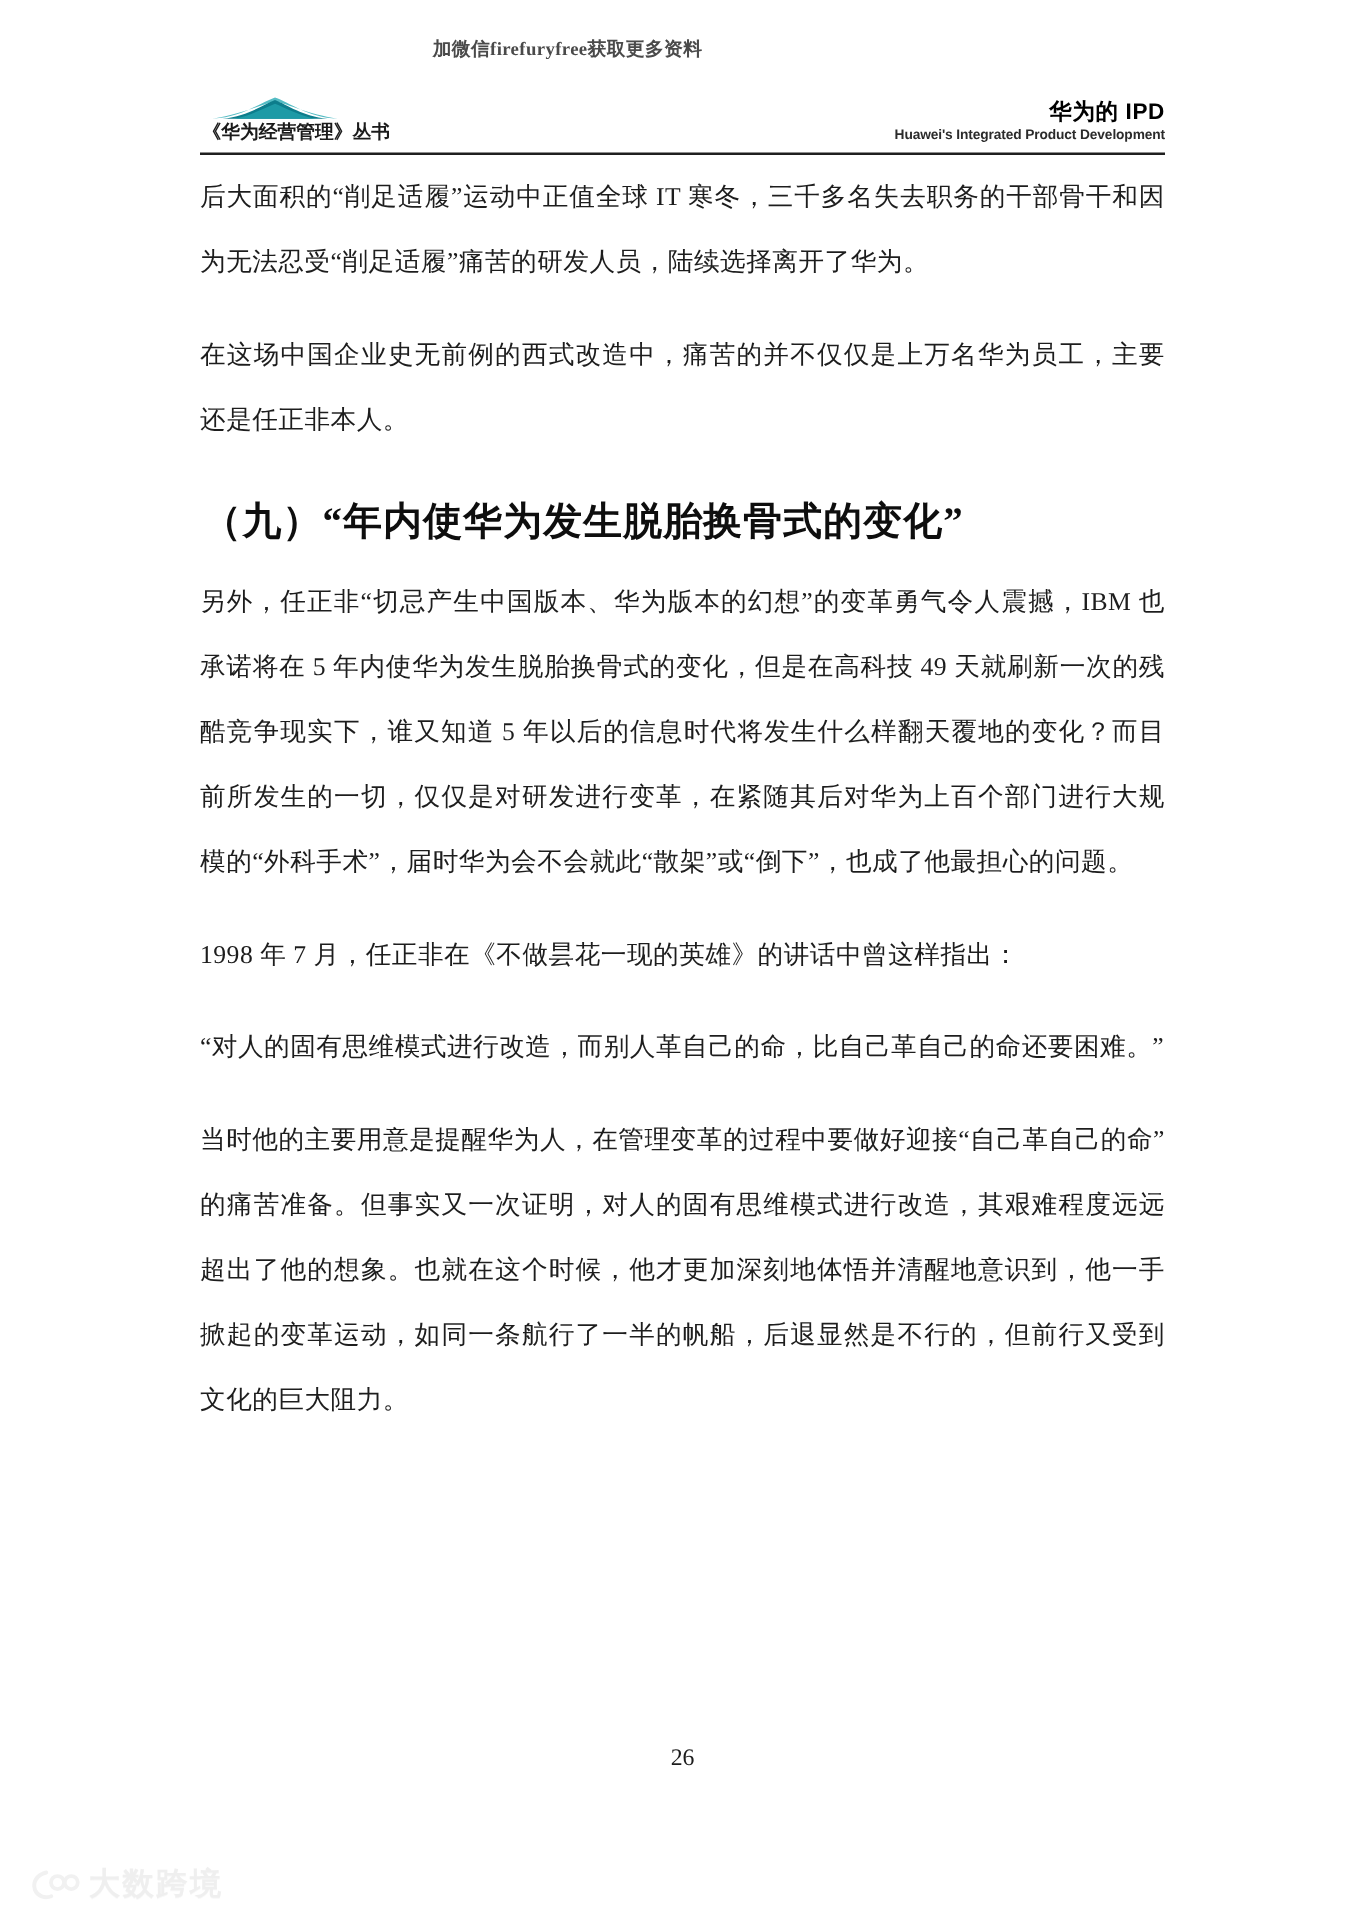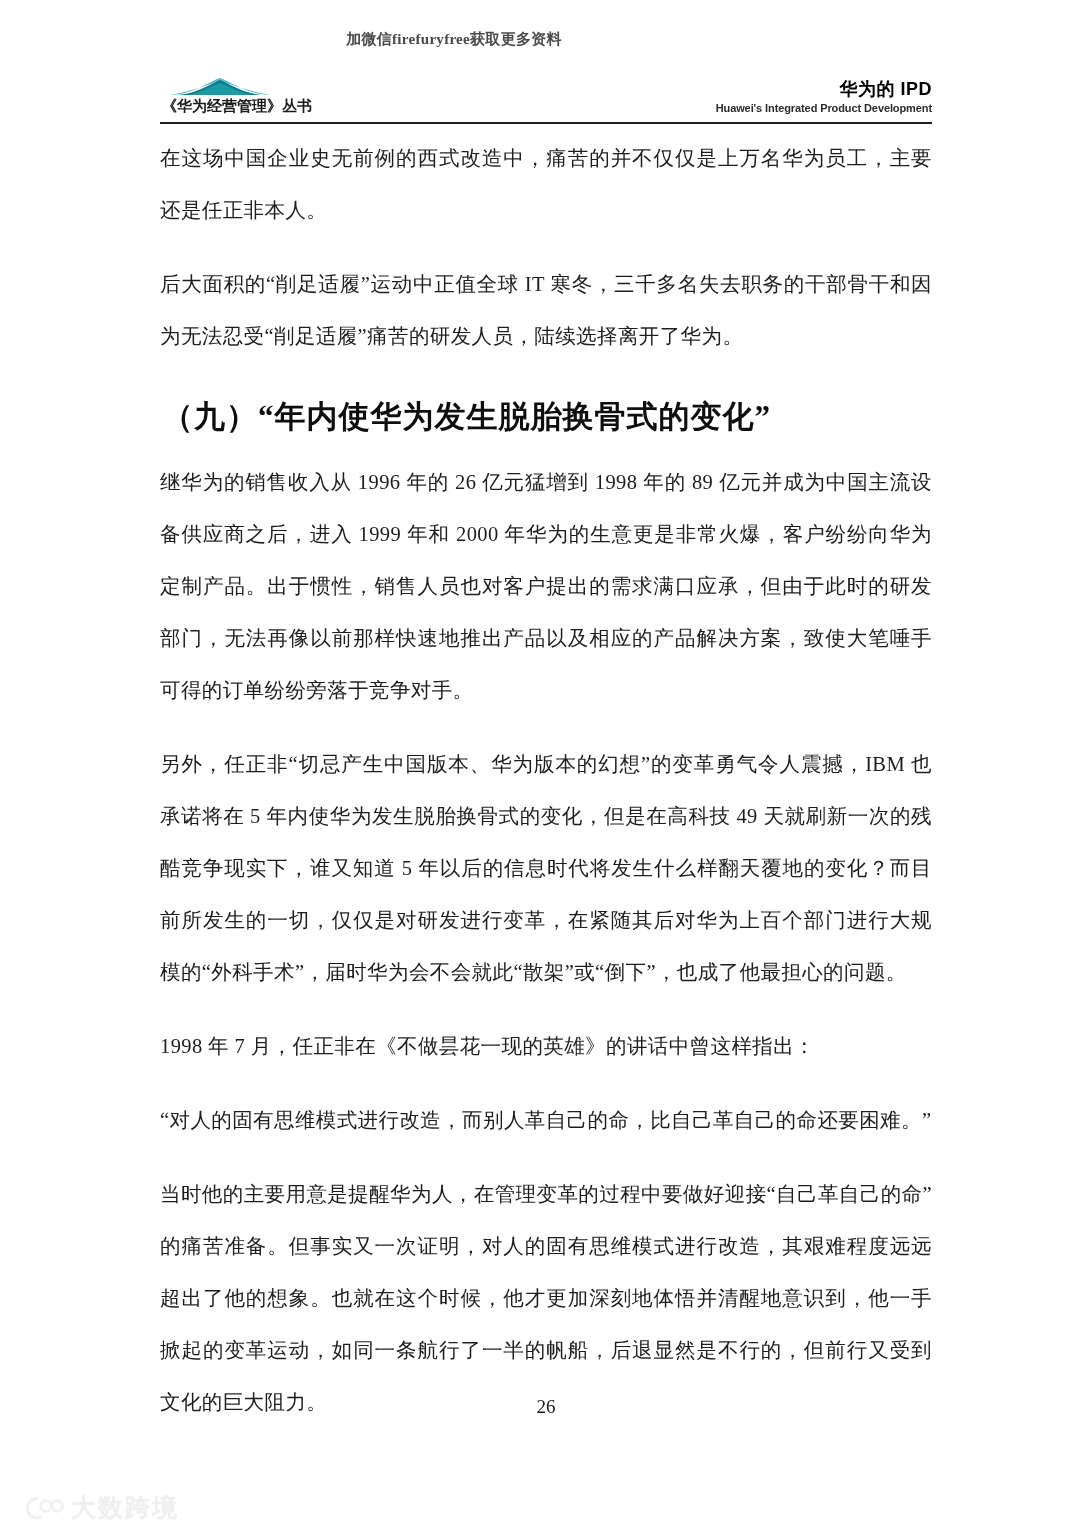--- a/index.html
+++ b/index.html
@@ -195,27 +195,26 @@
     <div class="header-right">
       <div class="ipd-title">华为的 IPD</div>
       <div class="ipd-sub">Huawei's Integrated Product Development</div>
     </div>
   </div>
 
   <div class="header-rule"></div>
 
   <div class="content">
 
+    <p class="para">后大面积的“削足适履”运动中正值全球 IT 寒冬，三千多名失去职务的干部骨干和因为无法忍受“削足适履”痛苦的研发人员，陆续选择离开了华为。</p>
+
     <p class="para">在这场中国企业史无前例的西式改造中，痛苦的并不仅仅是上万名华为员工，主要还是任正非本人。</p>
 
-    <p class="para">后大面积的“削足适履”运动中正值全球 IT 寒冬，三千多名失去职务的干部骨干和因为无法忍受“削足适履”痛苦的研发人员，陆续选择离开了华为。</p>
-
     <h2 class="section-heading">（九）“年内使华为发生脱胎换骨式的变化”</h2>
 
-    <p class="para">继华为的销售收入从 1996 年的 26 亿元猛增到 1998 年的 89 亿元并成为中国主流设备供应商之后，进入 1999 年和 2000 年华为的生意更是非常火爆，客户纷纷向华为定制产品。出于惯性，销售人员也对客户提出的需求满口应承，但由于此时的研发部门，无法再像以前那样快速地推出产品以及相应的产品解决方案，致使大笔唾手可得的订单纷纷旁落于竞争对手。</p>
 
     <p class="para">另外，任正非“切忌产生中国版本、华为版本的幻想”的变革勇气令人震撼，IBM 也承诺将在 5 年内使华为发生脱胎换骨式的变化，但是在高科技 49 天就刷新一次的残酷竞争现实下，谁又知道 5 年以后的信息时代将发生什么样翻天覆地的变化？而目前所发生的一切，仅仅是对研发进行变革，在紧随其后对华为上百个部门进行大规模的“外科手术”，届时华为会不会就此“散架”或“倒下”，也成了他最担心的问题。</p>
 
     <p class="para">1998 年 7 月，任正非在《不做昙花一现的英雄》的讲话中曾这样指出：</p>
 
     <p class="para">“对人的固有思维模式进行改造，而别人革自己的命，比自己革自己的命还要困难。”</p>
 
     <p class="para">当时他的主要用意是提醒华为人，在管理变革的过程中要做好迎接“自己革自己的命”的痛苦准备。但事实又一次证明，对人的固有思维模式进行改造，其艰难程度远远超出了他的想象。也就在这个时候，他才更加深刻地体悟并清醒地意识到，他一手掀起的变革运动，如同一条航行了一半的帆船，后退显然是不行的，但前行又受到文化的巨大阻力。</p>
   </div>
 

